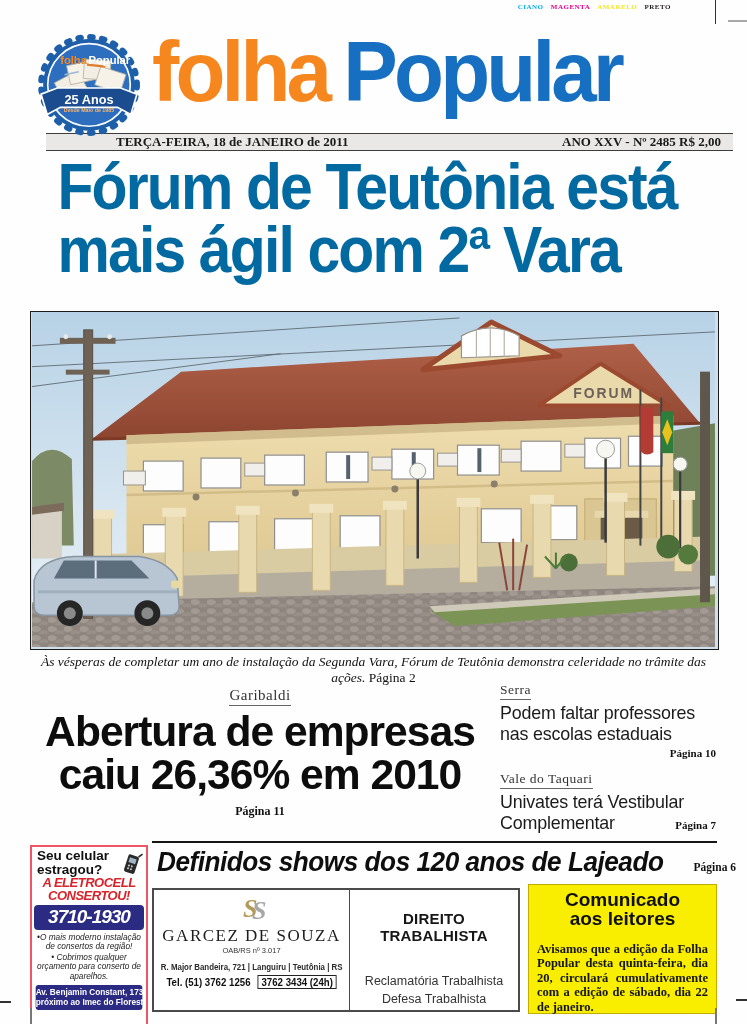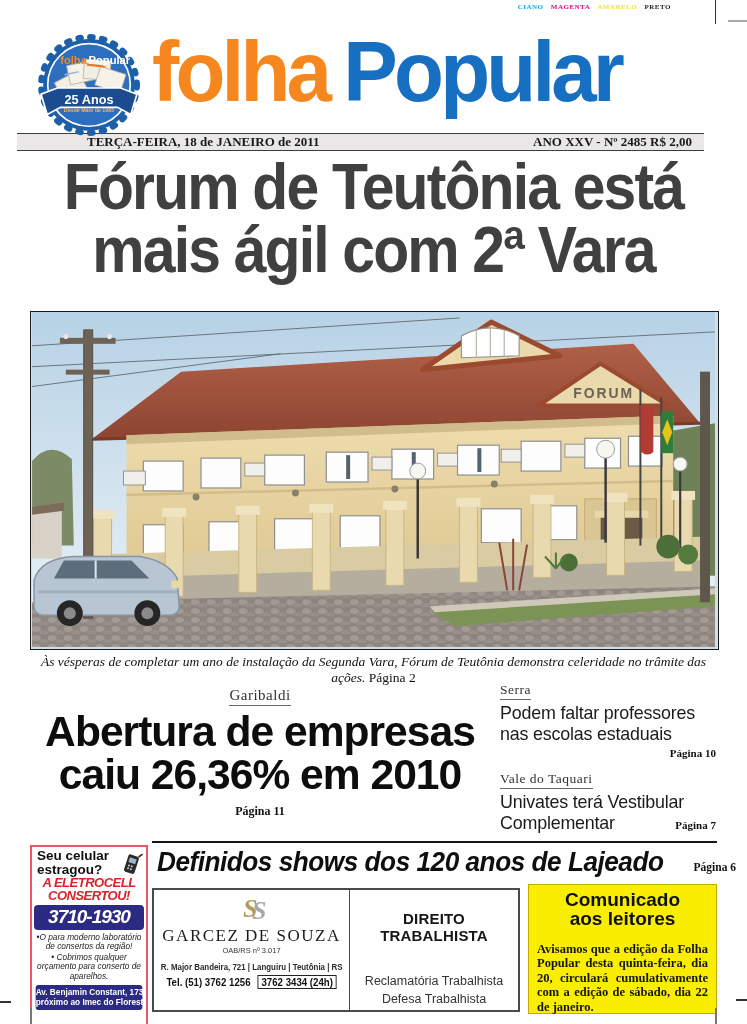--- a/index.html
+++ b/index.html
@@ -11,27 +11,27 @@
   .c-cyan{color:#00AEEF}.c-magenta{color:#EC008C}.c-yellow{color:#F2E724}.c-black{color:#231F20}
   .regline{position:absolute;top:0;right:31px;width:1.5px;height:24px;background:#333;}
   .regline2{position:absolute;top:20px;right:0;width:19px;height:2px;background:#aaa;}
   
   .badge{position:absolute;left:36px;top:34px;width:106px;height:106px;z-index:3;}
   .logo{position:absolute;left:152px;top:28px;z-index:2;white-space:nowrap;
         font-weight:bold;font-size:86px;letter-spacing:-4px;line-height:1;
         transform:scaleX(.95);transform-origin:left top;}
   .logo .w1{color:#F6871F;}
   .logo .w2{color:#176FC1;margin-left:16px;}
-  .datebar{position:absolute;left:17px;top:133px;width:687px;height:18px;background:#e9e8e6;
+  .datebar{position:absolute;left:46px;top:133px;width:687px;height:18px;background:#e9e8e6;
         border-top:1.5px solid #3c3c3c;border-bottom:1.5px solid #3c3c3c;z-index:1;
         display:flex;justify-content:space-between;align-items:center;box-sizing:border-box;padding:0 12px 0 70px;
         font:bold 13px "Liberation Serif",serif;color:#1a1a1a;}
   
-  .mainhead{position:absolute;left:30px;top:156px;width:687px;text-align:center;
-        font-weight:bold;color:#404040;}
+  .mainhead{position:absolute;left:30px;top:156px;width:687px;text-align:left;
+        font-weight:bold;color:#0369a1;}
   .mainhead .hl{font-size:64px;line-height:.98;letter-spacing:-2px;transform:scaleX(.92);transform-origin:center;}
   
   .photo{position:absolute;left:30px;top:311px;width:687px;height:337px;border:1px solid #1a1a1a;background:#cfe0ec;}
   .photo svg{display:block;}
   
   .caption{position:absolute;left:30px;top:654px;width:687px;text-align:center;
         font:italic 13.5px "Liberation Serif",serif;color:#111;}
   .caption b{font-style:normal;font-weight:normal;}
   
   .story-left{position:absolute;left:30px;top:686px;width:460px;text-align:center;}
@@ -382,21 +382,21 @@
             <circle cx="13.5" cy="18" r="1" fill="#cfcfcf"></circle>
           <line x1="17" y1="4" x2="20" y2="0" stroke="#2a2a2a" stroke-width="1.6"></line>
         </g>
       </svg>
     </div>
     <div class="red">
       <span>A ELETROCELL</span><br>
       <span>CONSERTOU!</span>
     </div>
     <div class="num">3710-1930</div>
-    <div class="bul">•O para moderno laboratório de consertos da região!</div>
+    <div class="bul">•O mais moderno instalação de consertos da região!</div>
     <div class="bul">• Cobrimos qualquer orçamento para conserto de aparelhos.</div>
     <div class="addr">
       <span>Av. Benjamin Constant, 1737</span><br>
       <span>próximo ao Imec do Florestal</span>
     </div>
   </div>
 
   <div class="adbox">
     <div class="garcez">
       <svg width="38" height="28" viewBox="0 0 38 28">

